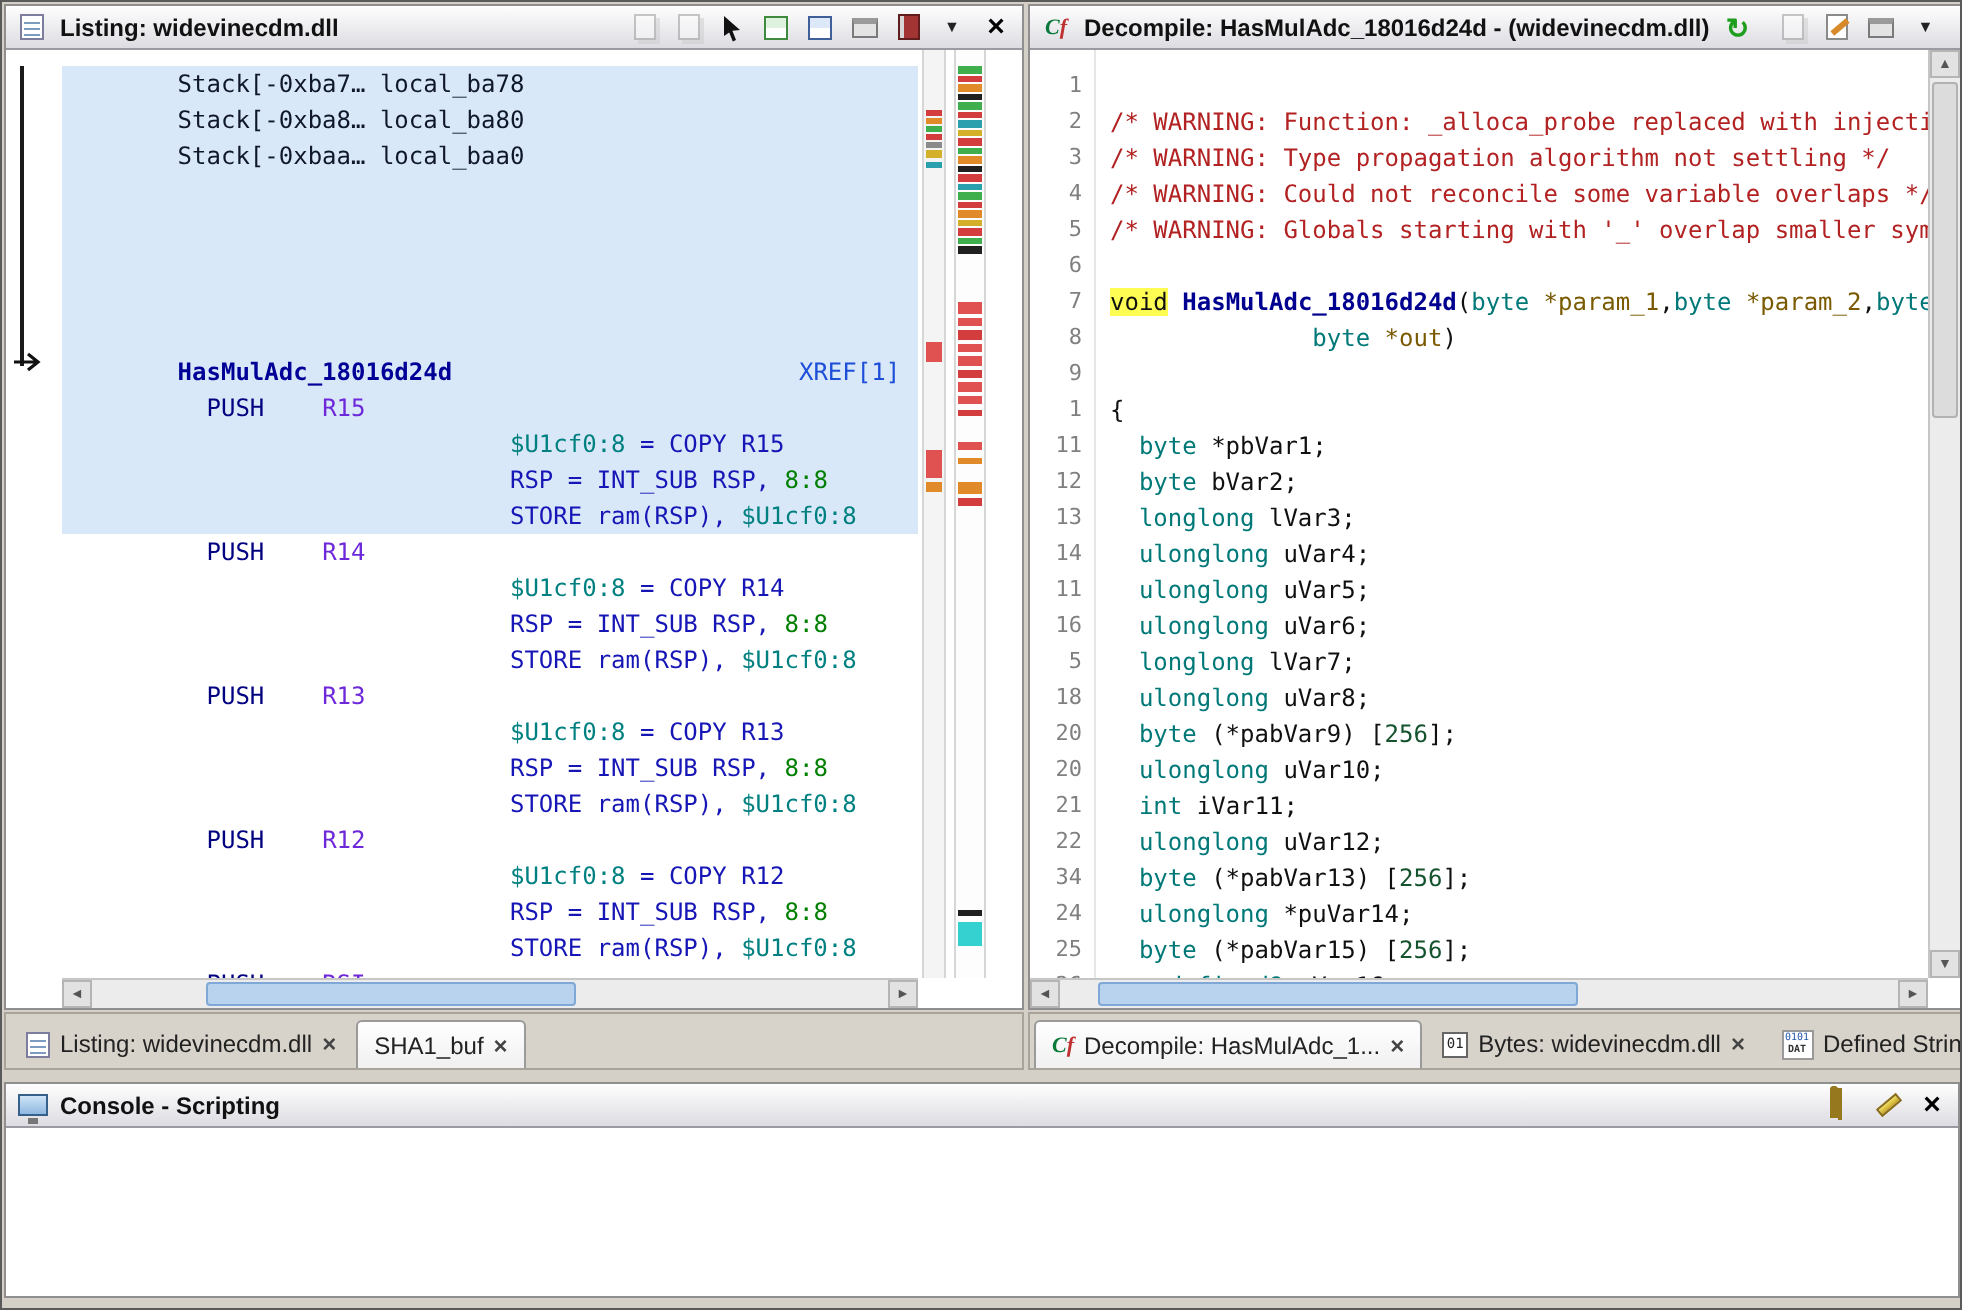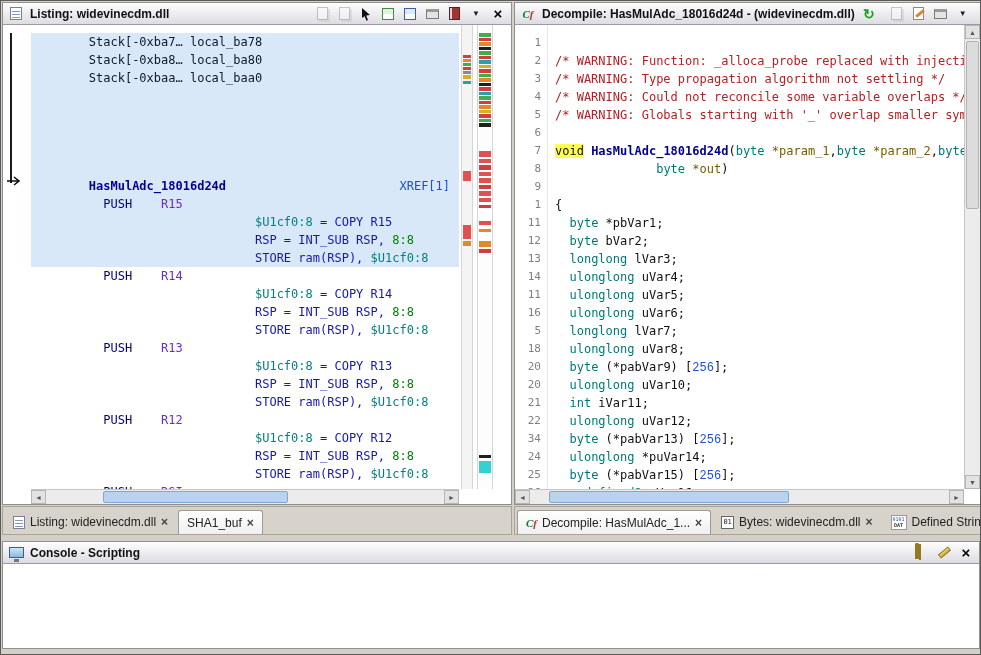--- a/index.html
+++ b/index.html
@@ -68,21 +68,21 @@
   .tk-reg { color:#6d28d9;text-align:center; }
   .tk-pc { color:#1616b6; }
   .tk-pcu { color:#008080; }
   .tk-pcc { color:#008000; }
   .tk-com { color:#b22222; }
   .tk-kwhl { color:#101010; background:#fdfd54; }
   .tk-fn { color:#000090; font-weight:bold; }
   .tk-ty { color:#007878; }
   .tk-pr { color:#7a5a00; }
   .tk-pl { color:#101010; }
-  .tk-cn { color:#1d4ed8;font-family:Liberation Mono, monospace; }
+  .tk-cn { color:#14532d; }
 
   .strip { position:absolute; top:22px; bottom:15px; background:#f4f4f4; border-left:1px solid #d6d6d6; border-right:1px solid #d6d6d6; }
   #strip1 { left:458px; width:12px; }
   #strip2 { left:474px; width:16px; background:#fdfdfd; }
   .mark { position:absolute; left:1px; right:1px; }
 
   .hscroll { position:absolute; height:15px; bottom:0; background:#ececec; border-top:1px solid #c6c6c6; }
   .vscroll { position:absolute; width:16px; background:#ececec; border-left:1px solid #c6c6c6; }
   .sbtn { position:absolute; width:15px; height:14px; background:#e2e2e2; border:1px solid #b5b5b5; color:#555;
     font-size:7px; display:flex; align-items:center; justify-content:center; }

